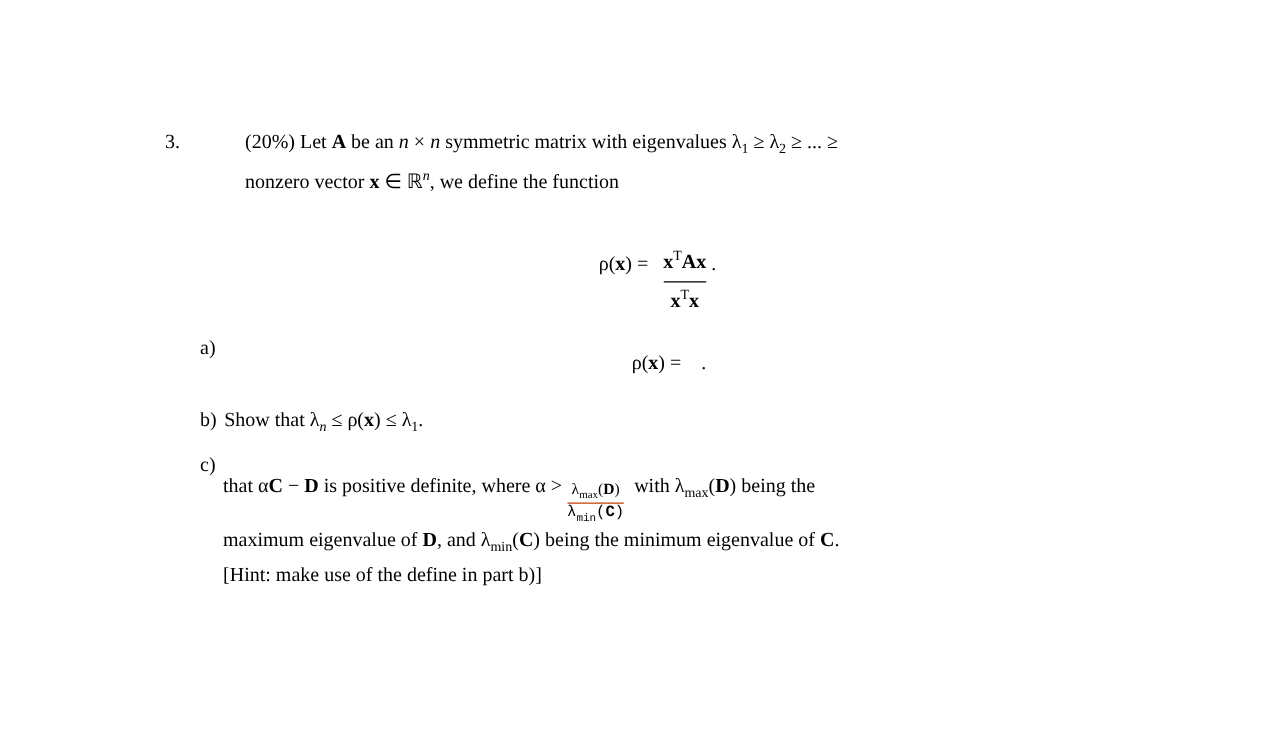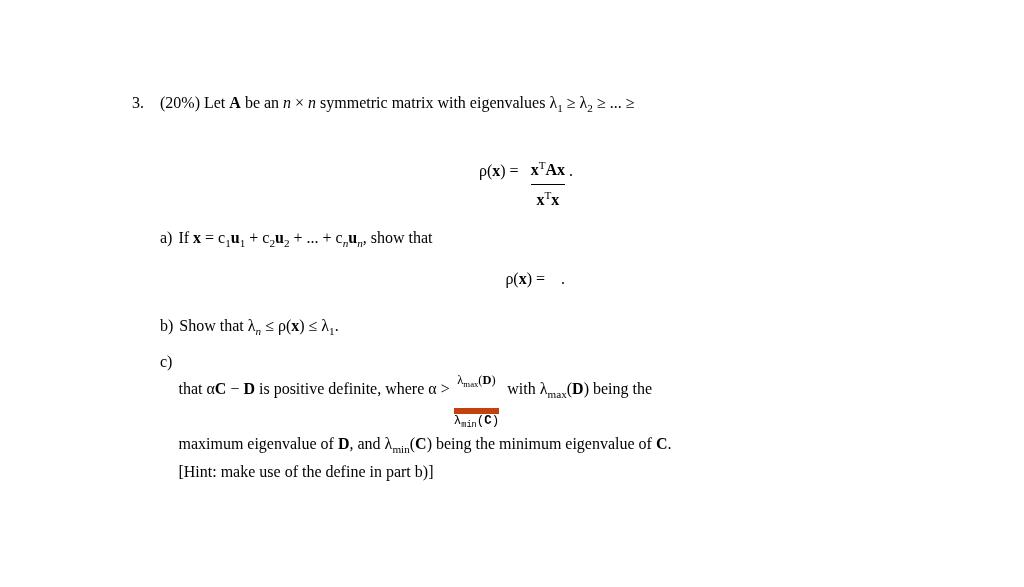--- a/index.html
+++ b/index.html
@@ -96,72 +96,73 @@
 
     .inline-frac {
       display: inline-block;
       vertical-align: middle;
       text-align: center;
       font-size: 0.78em;
     }
 
     .inline-frac .num {
       display: block;
-      border-bottom: 6px solid #c2410c;
-      padding-bottom: 18px;
+      border-bottom: 1px solid #c2410c;
+      padding-bottom: 1px;
       line-height: 1.2;
       margin-top: 24px;
     }
 
     .inline-frac .den {
       display: block;
       line-height: 1.2;
       font-family: Liberation Mono, monospace;
     }
 
     .text-line {
       margin-bottom: 4px;
+      margin-left: 36px;
     }
   </style>
 </head>
 <body>
 
 <div class="page-content">
 
   <div class="problem-header">
     <div class="problem-number">
       <span>3.</span>
     </div>
     <div class="problem-body">
 
       <div class="text-line">
         <span>(20%)</span>
         <span> Let </span>
         <span class="bold-math">A</span>
         <span> be an </span>
         <span><i>n</i> × <i>n</i></span>
         <span> symmetric matrix with eigenvalues λ<sub>1</sub> ≥ λ<sub>2</sub> ≥ ... ≥</span>
+      </div>
+      <div class="text-line">
+        <span>nonzero vector <b>x</b> ∈ ℝ<sup><i>n</i></sup>, we define the function</span>
       </div>
 
       <div class="math-display">
         <span>ρ(<b>x</b>) =</span>
         &nbsp;
         <span class="fraction">
           <span class="numerator"><b>x</b><sup>T</sup><b>Ax</b></span>
           <span class="denominator"><b>x</b><sup>T</sup><b>x</b></span>
         </span>
         <span>.</span>
       </div>
 
       <div class="part">
         <div class="part-label">a)</div>
         <div class="part-content">
-          <div>
-            If <b>x</b> = c<sub>1</sub><b>u</b><sub>1</sub> + c<sub>2</sub><b>u</b><sub>2</sub> + ... + c<sub><i>n</i></sub><b>u</b><sub><i>n</i></sub>, show that
-          </div>
           <div class="math-display">
             <span>ρ(<b>x</b>) =</span>
             &nbsp;
             <span class="fraction">
             </span>
             <span>.</span>
           </div>
         </div>
       </div>
 

